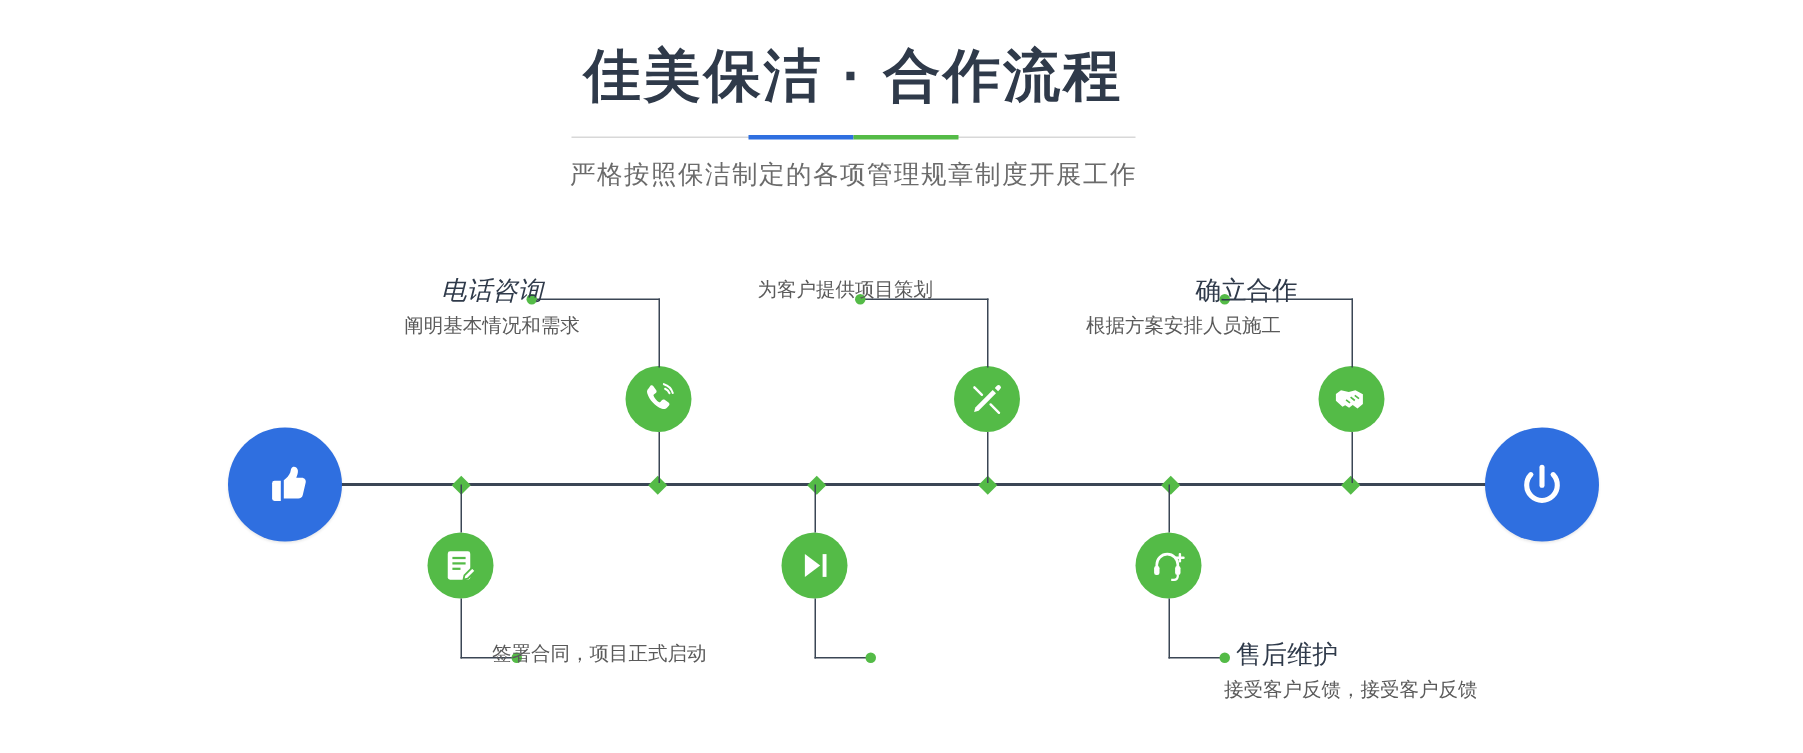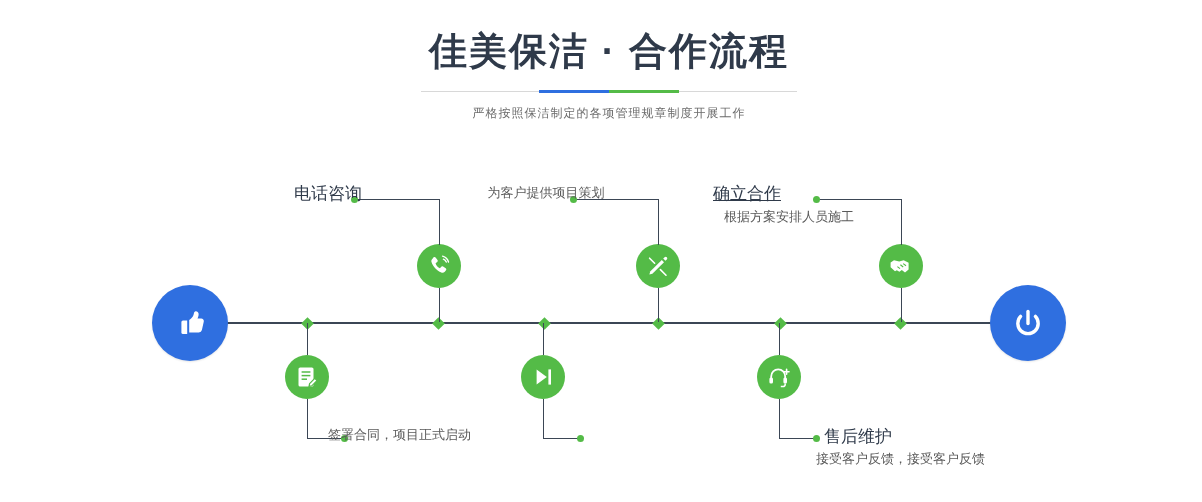--- a/index.html
+++ b/index.html
@@ -20,21 +20,20 @@
     height: 502px;
   }
 
   
   .header {
     position: absolute;
     left: 0;
     top: 26px;
     width: 1138px;
     text-align: center;
-    margin-left: 40px;
   }
   .title {
     font-size: 38px;
     font-weight: bold;
     color: #2f3a4a;
     letter-spacing: 2px;
     line-height: 50px;
   }
   .rule-wrap {
     position: relative;
@@ -61,21 +60,21 @@
   .rule-green {
     position: absolute;
     left: 188px;
     top: 0;
     width: 70px;
     height: 3px;
     background: #54bb47;
   }
   .subtitle {
     margin-top: 12px;
-    font-size: 12px;
+    font-size: 17px;
     color: #6b6b6b;
     letter-spacing: 1px;
   }
 
   
   .timeline {
     position: absolute;
     left: 0;
     top: 160px;
     width: 1202px;
@@ -160,21 +159,21 @@
     line-height: 24px;
   }
   .lbl .desc {
     font-size: 13px;
     color: #5a5a5a;
     line-height: 22px;
   }
   .lbl.above .name { text-align: left; }
   .lbl.above .desc { text-align: left; }
   .lbl.below .name { text-align: left; }
-  .lbl.below .desc { text-align: right; font-family: Liberation Mono, monospace; }
+  .lbl.below .desc { text-align: right; }
 </style>
 </head>
 <body>
 
 <div class="page">
 
   <div class="header">
     <div class="title">佳美保洁 · 合作流程</div>
     <div class="rule-wrap">
       <div class="rule-base"></div>
@@ -220,21 +219,22 @@
           <path fill="none" stroke="#ffffff" stroke-width="1.4" stroke-linecap="round" d="M17.4 6.2a5.2 5.2 0 0 1 2.9 2.9"></path>
           <path fill="none" stroke="#ffffff" stroke-width="1.4" stroke-linecap="round" d="M16.6 3.1a8.6 8.6 0 0 1 5.9 5.9"></path>
         </svg>
       </span>
     </div>
     <div class="conn-v" style="left:439px; top:128px; height:34px;"></div>
     <div class="conn-v" style="left:439px; top:39px; height:46px;"></div>
     <div class="conn-h" style="left:355px; top:39px; width:85px;"></div>
     <div class="conn-dot" style="left:351px; top:36px;"></div>
     <div class="lbl above" style="left:253px; top:22px; width:150px;">
-      <div class="name" style="text-align:center;">电话咨询</div>
+      <div class="name" style="text-align:center;font-style:italic;">电话咨询</div>
+      <div class="desc" style="text-align:center;">阐明基本情况和需求</div>
     </div>
 
     <div class="step-circle" style="left:285px; top:195px;">
       <span>
         <svg width="26" height="26" viewBox="0 0 26 26" aria-hidden="true">
           <rect x="4.5" y="3.5" width="15" height="19" rx="1.6" fill="#ffffff"></rect>
           <line x1="7.6" y1="8" x2="16.4" y2="8" stroke="#54bb47" stroke-width="1.5"></line>
           <line x1="7.6" y1="11.6" x2="16.4" y2="11.6" stroke="#54bb47" stroke-width="1.5"></line>
           <line x1="7.6" y1="15.2" x2="13" y2="15.2" stroke="#54bb47" stroke-width="1.5"></line>
           <path fill="#ffffff" stroke="#54bb47" stroke-width="1.2" d="M15.6 19.6l5.2-5.2 2.2 2.2-5.2 5.2-2.8.6z"></path>
@@ -257,21 +257,21 @@
           <path fill="none" stroke="#ffffff" stroke-width="1.6" stroke-linecap="round" d="M15.4 16.6l5.6 5.6"></path>
           <path fill="none" stroke="#ffffff" stroke-width="1.6" stroke-linecap="round" d="M4.6 5.2l5 5"></path>
         </svg>
       </span>
     </div>
     <div class="conn-v" style="left:658px; top:128px; height:34px;"></div>
     <div class="conn-v" style="left:658px; top:39px; height:46px;"></div>
     <div class="conn-h" style="left:574px; top:39px; width:85px;"></div>
     <div class="conn-dot" style="left:570px; top:36px;"></div>
     <div class="lbl above" style="left:470px; top:22px; width:152px;">
-      <div class="desc" style="text-align:center;">为客户提供项目策划</div>
+      <div class="desc" style="text-align:right;">为客户提供项目策划</div>
     </div>
 
     <div class="step-circle" style="left:521px; top:195px;">
       <span>
         <svg width="26" height="26" viewBox="0 0 26 26" aria-hidden="true">
           <path fill="#ffffff" d="M6.6 5.4l10.2 7.6-10.2 7.6z"></path>
           <rect x="18.4" y="5.4" width="2.6" height="15.2" fill="#ffffff"></rect>
         </svg>
       </span>
     </div>
@@ -286,21 +286,21 @@
           <path fill="#ffffff" d="M2.6 9.6l3.4-2.4 5.2 1.2 4.4-1.2 5 2.6v6.6l-3.6 3-3.2-2.4-2.4 1.8-2.6-1.6-1.8 1-4.4-4z"></path>
           <path fill="none" stroke="#54bb47" stroke-width="1.1" d="M9.4 13.6l2.6 2M12.4 11.8l2.8 2.2M15.2 10.6l2.8 2.2"></path>
         </svg>
       </span>
     </div>
     <div class="conn-v" style="left:901px; top:128px; height:34px;"></div>
     <div class="conn-v" style="left:901px; top:39px; height:46px;"></div>
     <div class="conn-h" style="left:817px; top:39px; width:85px;"></div>
     <div class="conn-dot" style="left:813px; top:36px;"></div>
     <div class="lbl above" style="left:713px; top:22px; width:152px;">
-      <div class="name" style="text-align:left;text-decoration:underline;">确立合作</div>
+      <div class="name" style="text-align:right;">确立合作</div>
       <div class="desc" style="text-align:center;">根据方案安排人员施工</div>
     </div>
 
     <div class="step-circle" style="left:757px; top:195px;">
       <span>
         <svg width="26" height="26" viewBox="0 0 26 26" aria-hidden="true">
           <path fill="none" stroke="#ffffff" stroke-width="1.8" d="M5.2 14.4v-2a7 7 0 0 1 14 0v2"></path>
           <rect x="3.4" y="13.4" width="3.6" height="6" rx="1.5" fill="#ffffff"></rect>
           <rect x="17.4" y="13.4" width="3.6" height="6" rx="1.5" fill="#ffffff"></rect>
           <path fill="none" stroke="#ffffff" stroke-width="1.5" d="M19.2 19.4v.8a2.4 2.4 0 0 1-2.4 2.4h-2"></path>

